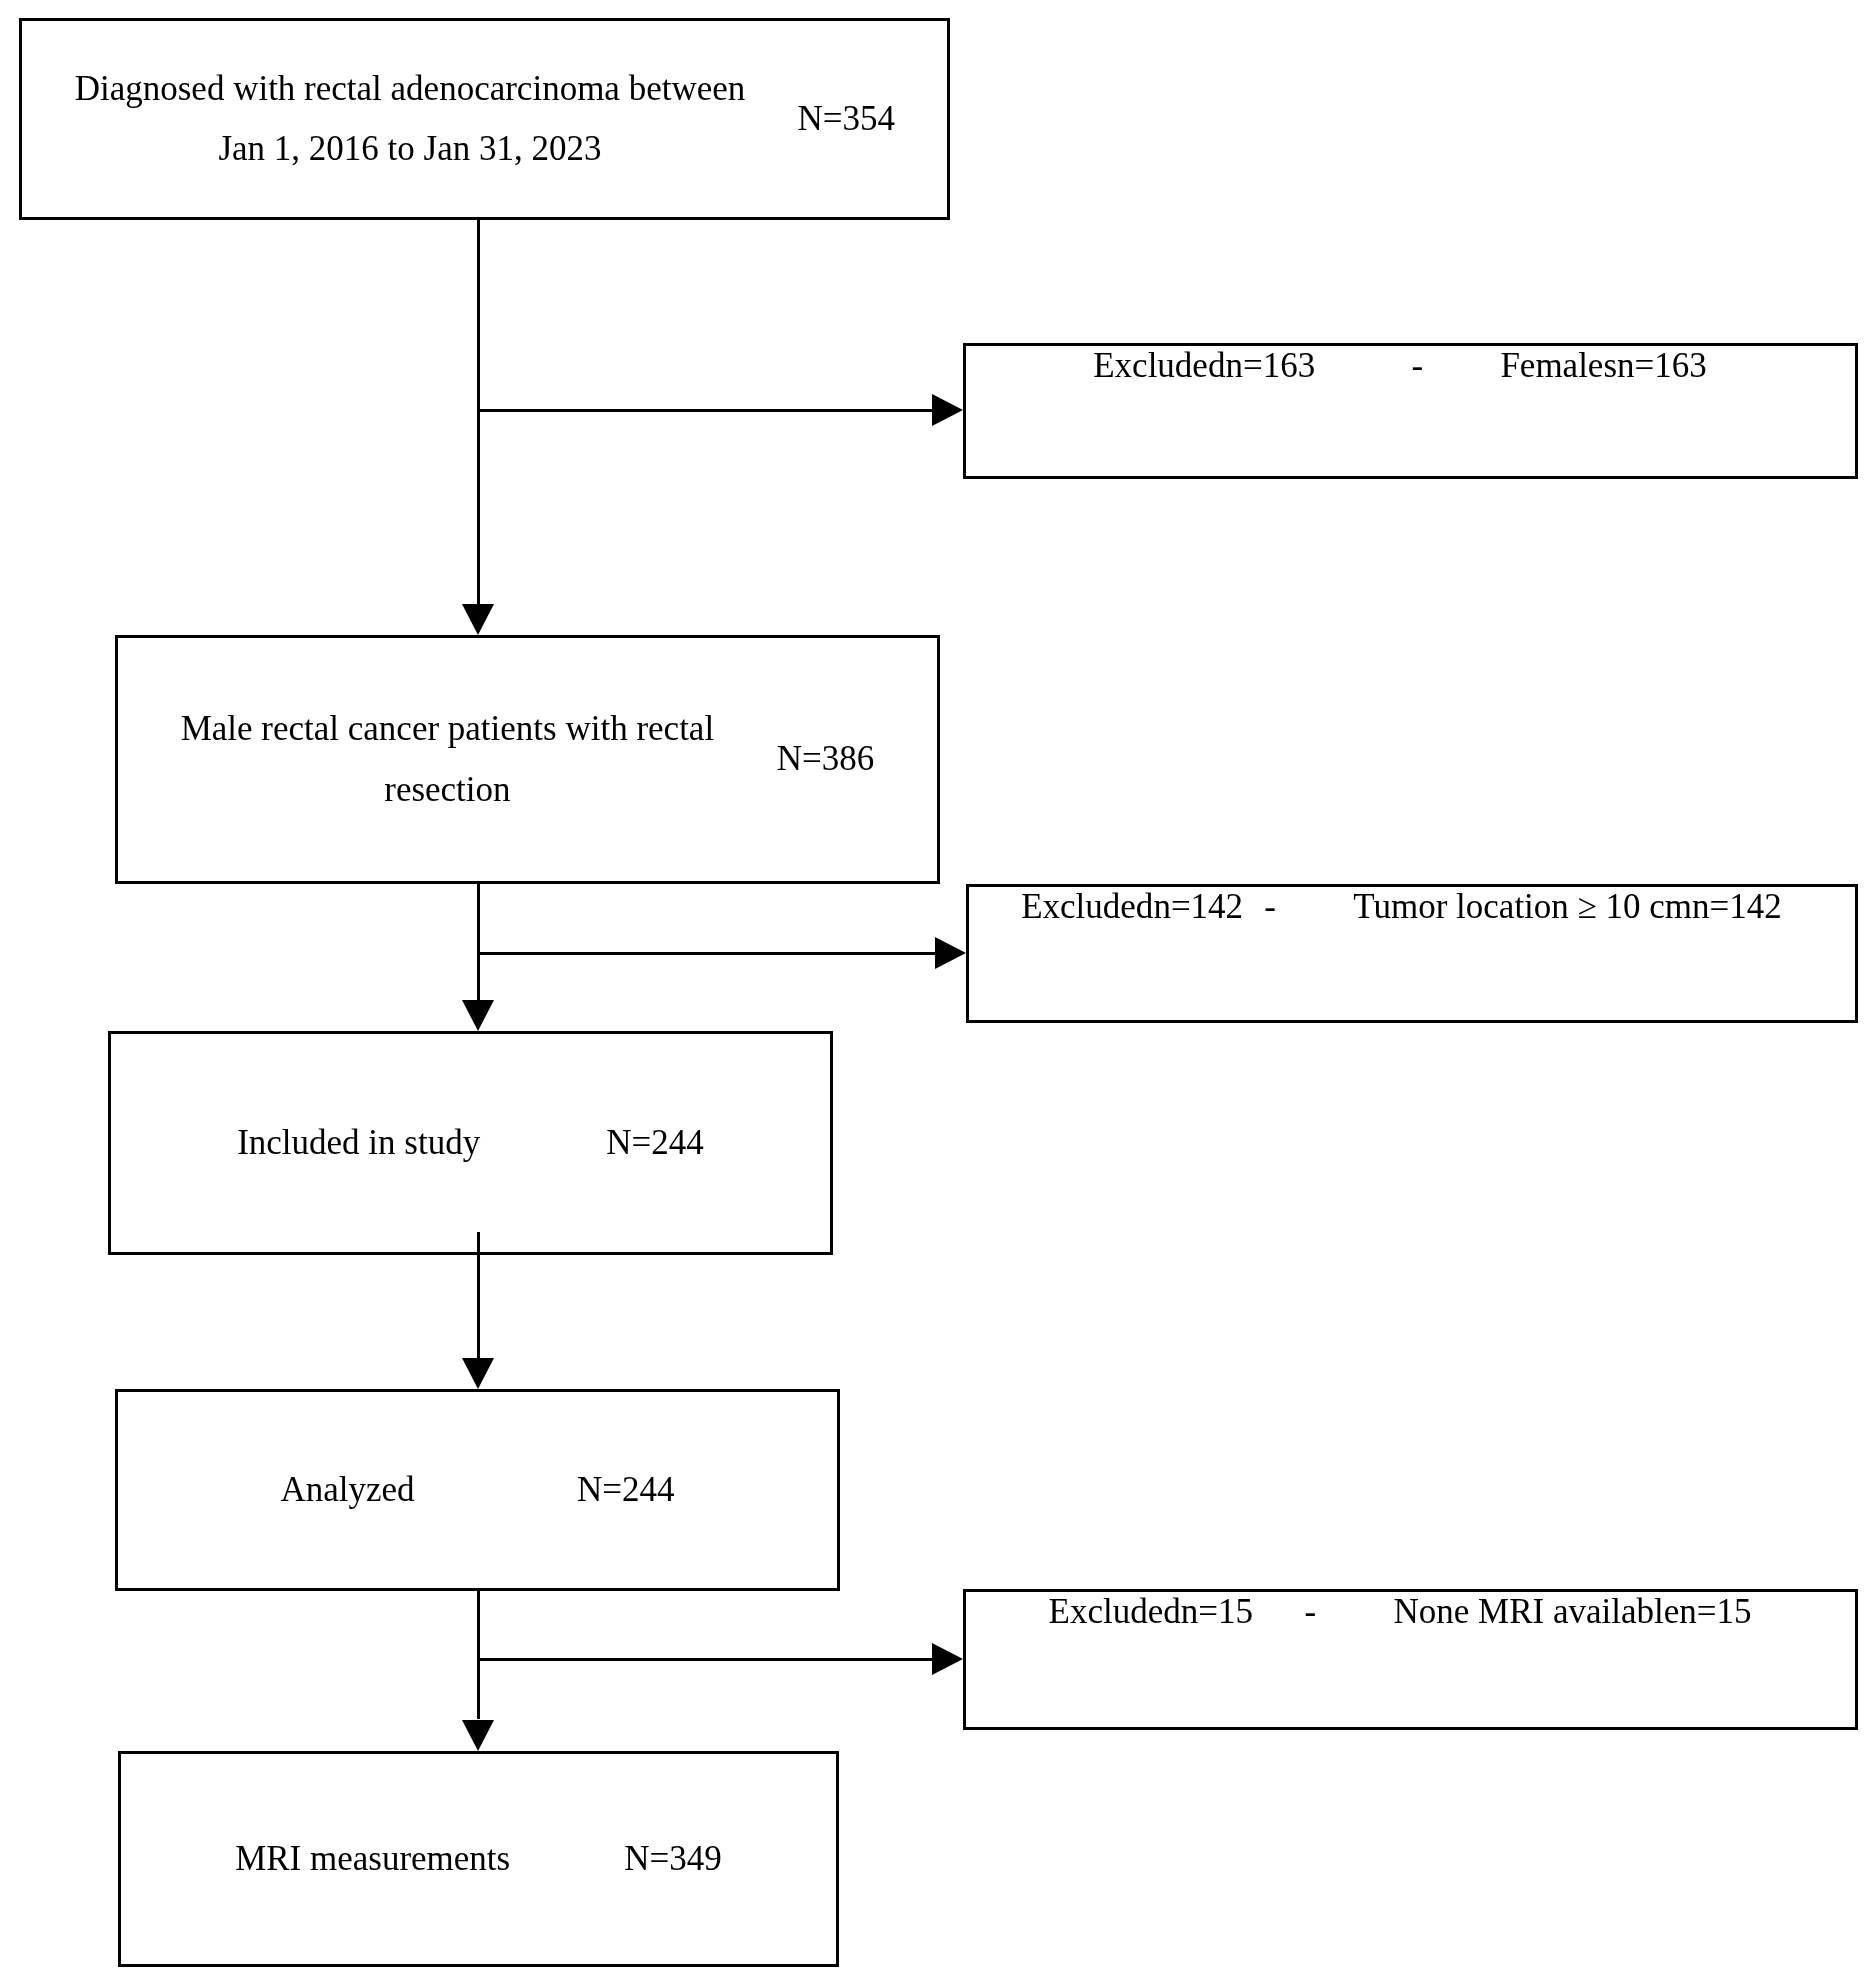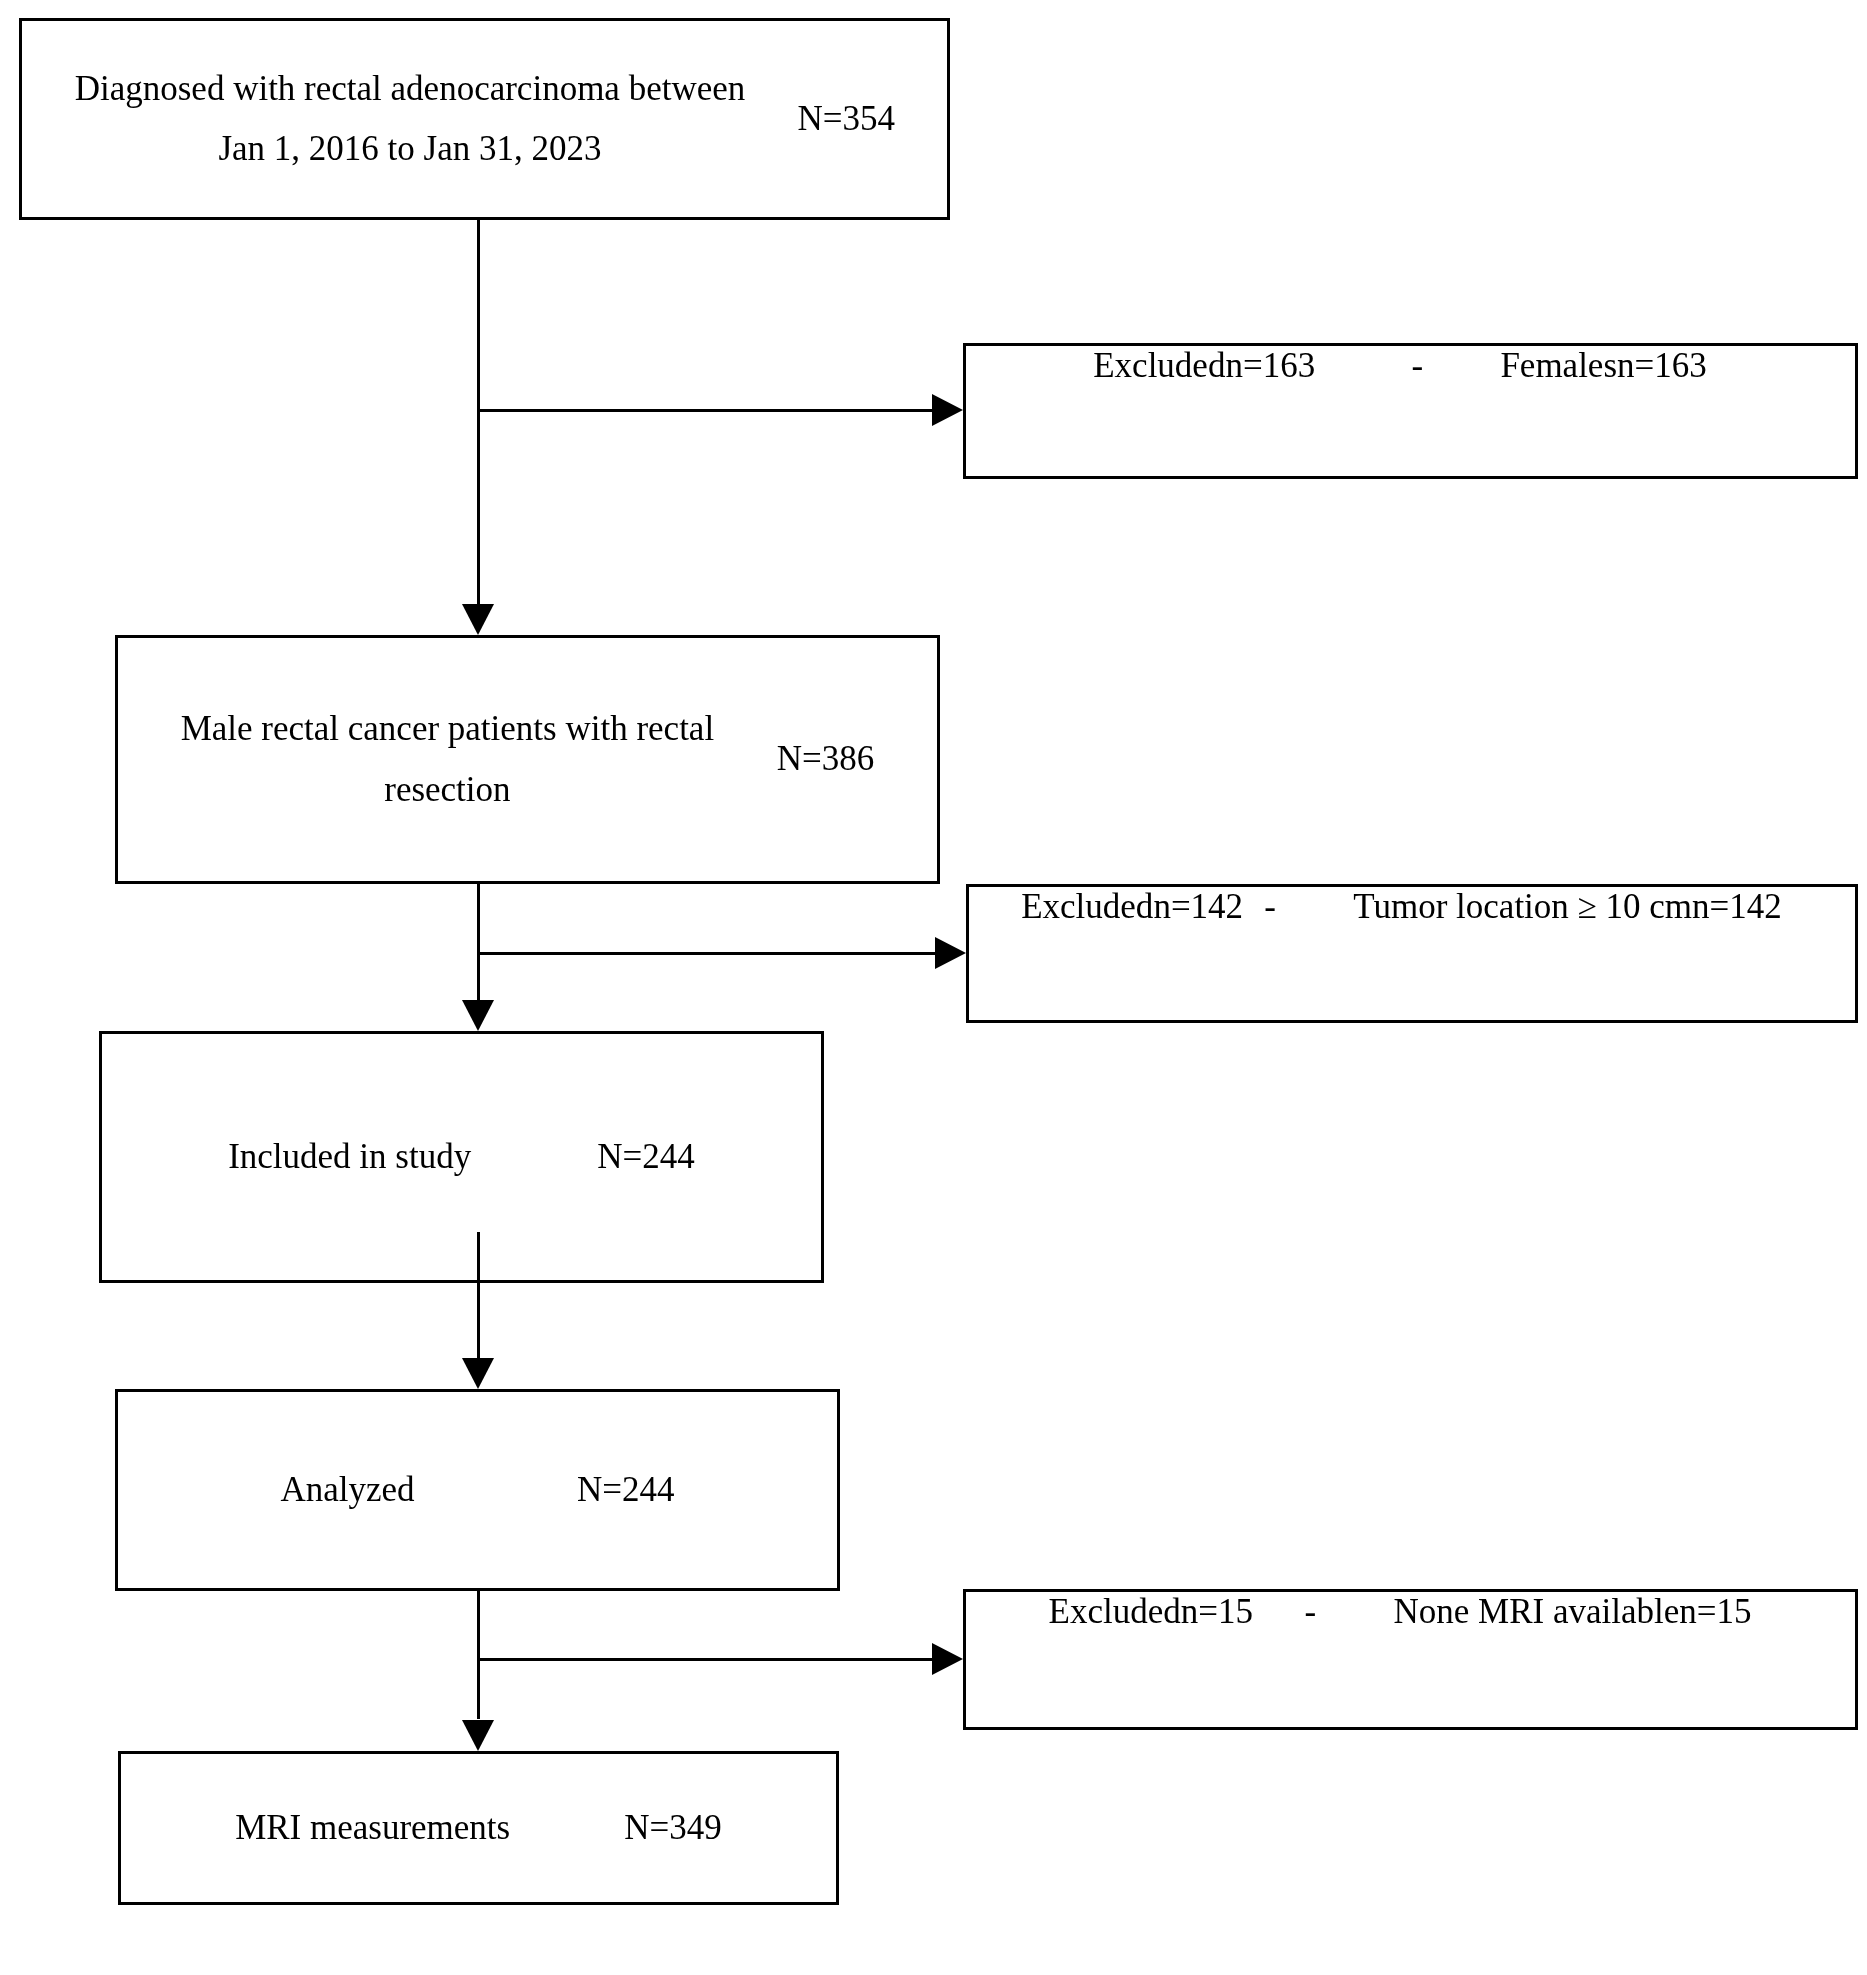--- a/index.html
+++ b/index.html
@@ -68,35 +68,35 @@
   </div>
 
   <div class="fbox" style="left:115px; top:635px; width:825px; height:249px;">
     <div class="box-title">
       <span class="tline">Male rectal cancer patients with rectal</span>
       <span class="tline">resection</span>
     </div>
     <div class="box-count">N=386</div>
   </div>
 
-  <div class="fbox" style="left:99px; top:1031px; width:725px; height:252px;">
+  <div class="fbox" style="left:108px; top:1031px; width:725px; height:224px;">
     <div class="box-title">
       <span class="tline">Included in study</span>
     </div>
     <div class="box-count">N=244</div>
   </div>
 
   <div class="fbox" style="left:115px; top:1389px; width:725px; height:202px;">
     <div class="box-title">
       <span class="tline">Analyzed</span>
     </div>
     <div class="box-count">N=244</div>
   </div>
 
-  <div class="fbox" style="left:118px; top:1751px; width:721px; height:154px;">
+  <div class="fbox" style="left:118px; top:1751px; width:721px; height:216px;">
     <div class="box-title">
       <span class="tline">MRI measurements</span>
     </div>
     <div class="box-count">N=349</div>
   </div>
 
   <div class="excl" style="left:963px; top:343px; width:895px; height:136px;">
     <div class="excl-row">
       <span>Excluded</span>
       <span>n=163</span>

